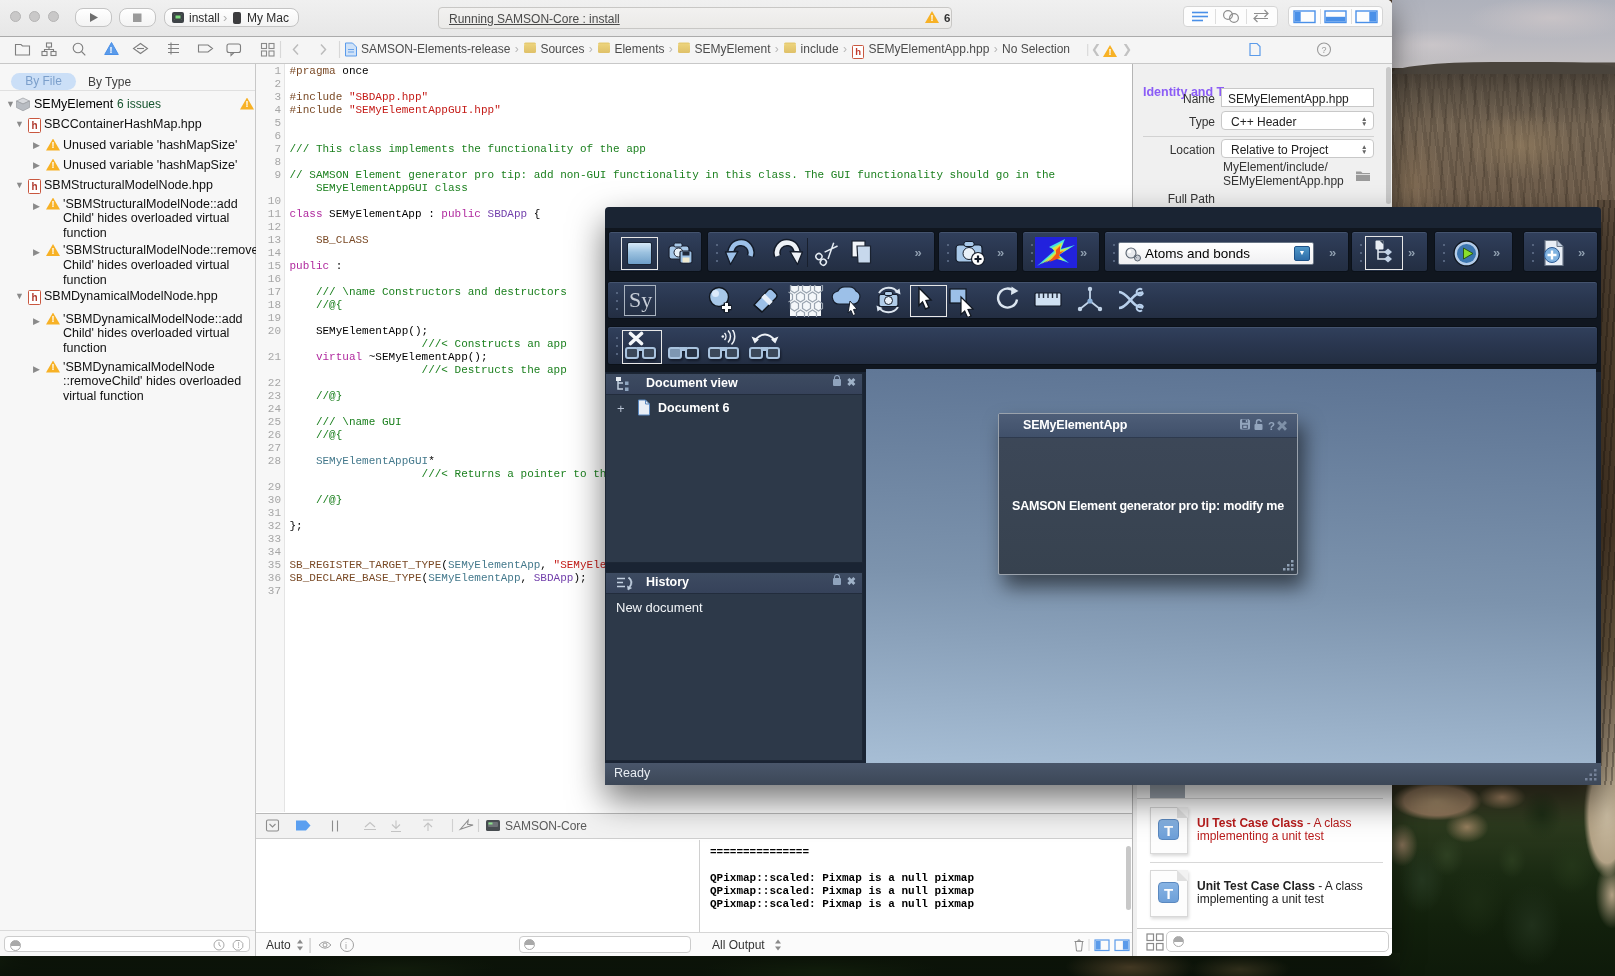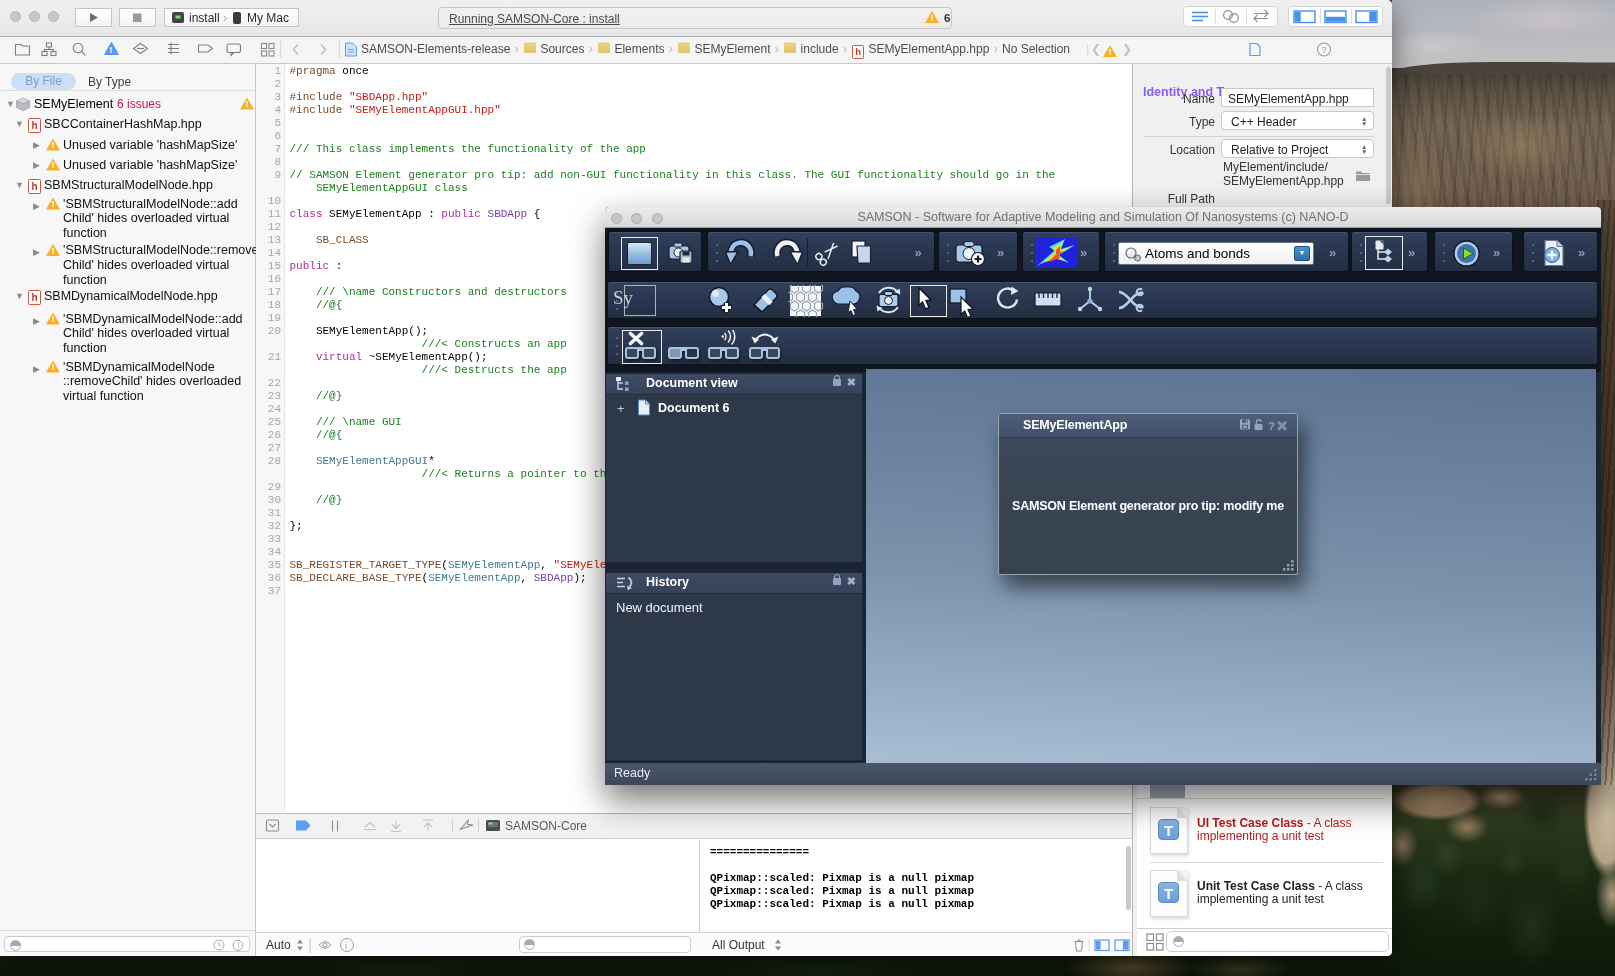--- a/index.html
+++ b/index.html
@@ -43,21 +43,21 @@
 #forestB{position:absolute;left:0;top:953px;width:1400px;height:23px;background:
  radial-gradient(90px 26px at 1130px 14px,#584a2e 0,rgba(0,0,0,0) 72%),
  radial-gradient(70px 20px at 1240px 16px,#3c3a22 0,rgba(0,0,0,0) 72%),
  radial-gradient(150px 22px at 820px 18px,#15240e 0,rgba(0,0,0,0) 80%),
  radial-gradient(120px 20px at 400px 15px,#16230f 0,rgba(0,0,0,0) 80%),
  linear-gradient(180deg,#14200e,#0c150a);}
 
 #xcode{position:absolute;left:0;top:0;width:1392px;height:956px;background:#fff;border-radius:0 5px 5px 0;overflow:hidden;box-shadow:0 10px 30px rgba(0,0,0,.5);}
 #xtoolbar{position:absolute;left:0;top:0;width:1392px;height:36px;background:linear-gradient(180deg,#f0f0f0,#e7e7e7);border-bottom:1px solid #ababab;}
 .tl{position:absolute;top:11px;width:11px;height:11px;border-radius:50%;background:#c9c8c8;border:0.5px solid #b5b4b4;box-sizing:border-box;}
-.tbtn{position:absolute;top:8px;height:19px;background:linear-gradient(#ffffff,#f3f3f3);border:1px solid #c4c4c4;border-radius:0;box-sizing:border-box;}
+.tbtn{position:absolute;top:8px;height:19px;background:linear-gradient(#ffffff,#f3f3f3);border:1px solid #c4c4c4;border-radius:8px;box-sizing:border-box;}
 #xstatus{position:absolute;left:438px;top:7px;width:514px;height:22px;background:linear-gradient(#f2f1f0,#ebeae8);border:1px solid #c8c7c5;border-radius:4px;box-sizing:border-box;font-size:12px;color:#4a4a4a;}
 
 #xrow2{position:absolute;left:0;top:37px;width:1392px;height:26px;background:#f5f5f5;border-bottom:1px solid #c8c8c8;}
 .jsep{color:#b8b8b8;padding:0 1px;}
 .fold{display:inline-block;width:12px;height:9px;background:linear-gradient(#ecd37c,#dfc068);border-radius:1.5px;position:relative;top:0px;box-shadow:0 -1.5px 0 #e6cb72;margin:0 1px;}
 .hicon{display:inline-block;width:10px;height:12px;background:#fff;border:0.8px solid #c9573f;border-radius:1.5px;color:#c0392b;font-weight:bold;font-size:9.5px;text-align:center;line-height:12px;margin:0 1px;vertical-align:-2px;}
 .hicon2{display:inline-block;width:11px;height:13px;background:#fff;border:0.8px solid #c9573f;border-radius:1.5px;color:#b03a2e;font-weight:bold;font-size:10px;text-align:center;line-height:13px;}
 .filtico{display:inline-block;width:11px;height:11px;border-radius:50%;border:1px solid #a9a9a9;box-sizing:border-box;background:linear-gradient(0deg,#fff 48%,#a9a9a9 48%);}
 
 #navig{position:absolute;left:0;top:64px;width:255px;height:892px;background:#f7f7f7;border-right:1px solid #c8c8c8;}
@@ -253,21 +253,21 @@
       <div class="abs" style="left:11px;top:9px;width:65px;height:17px;background:#cbdff7;border-radius:8.5px;color:#7b9fcb;font-size:12px;text-align:center;line-height:17px;">By File</div>
       <div class="abs" style="left:88px;top:11px;font-size:12px;color:#3f3f3f;">By Type</div>
       <div class="abs" style="left:0;top:26px;width:255px;height:1px;background:#e0e0e0;"></div>
       <div class="nvrow" style="top:32.5px;">
         <span style="position:absolute;left:6px;top:2px;color:#8a8a8a;font-size:9px;">▼</span>
         <svg class="abs" style="left:15px;top:0px" width="16" height="15" viewBox="0 0 16 15">
             <path d="M8 1 L14.5 4 L8 7 L1.5 4 Z" fill="#d8dade" stroke="#9a9ca0" stroke-width=".7"></path>
             <path d="M1.5 4 V10.5 L8 13.8 L14.5 10.5 V4 L8 7 Z" fill="#b8bcc2" stroke="#9a9ca0" stroke-width=".7"></path>
           </svg>
         <span style="position:absolute;left:34px;top:0;color:#000;">SEMyElement</span>
-        <span style="position:absolute;left:117px;top:0.5px;color:#be185d;font-size:12px;">6 issues</span>
+        <span style="position:absolute;left:117px;top:0.5px;color:#14532d;font-size:12px;">6 issues</span>
         <span style="position:absolute;left:240px;top:1px;"><span class="wicon"></span></span>
       </div>
       <div class="nvrow" style="top:53px;">
         <span style="position:absolute;left:15px;top:2px;color:#8a8a8a;font-size:9px;">▼</span>
         <span class="hicon2 abs" style="left:28px;top:0.5px;">h</span>
         <span style="position:absolute;left:44px;top:0;">SBCContainerHashMap.hpp</span>
       </div>
       <div class="nvrow" style="top:73.5px;">
         <span style="position:absolute;left:33px;top:2px;color:#8a8a8a;font-size:9px;">▶</span>
         <span style="position:absolute;left:46px;top:1px;"><span class="wicon"></span></span>
@@ -510,26 +510,20 @@
             <rect x="1" y="10.5" width="6.5" height="6.5"></rect>
             <rect x="10.5" y="10.5" width="6.5" height="6.5"></rect>
           </g>
         </svg>
       <div class="abs" style="left:29px;top:191px;width:223px;height:21px;background:#fff;border:1px solid #ccc;border-radius:5px;box-sizing:border-box;">
           <span class="filtico" style="position:absolute;left:6px;top:4px;"></span>
         </div>
     </div>
   </div>
   <div id="samson">
-    <div id="stitle">
-        <div class="t">SAMSON - Software for Adaptive Modeling and Simulation Of Nanosystems (c) NANO-D</div>
-      <div class="stl" style="left:5.5px"></div>
-        <div class="stl" style="left:26px"></div>
-        <div class="stl" style="left:47px"></div>
-    </div>
     <div class="srow" id="srow1" style="top:21px;height:70px;"></div>
     <div class="srow" id="srow2" style="top:91px;height:46px;"></div>
     <div class="srow" id="srow3" style="top:137px;height:28px;"></div>
     <div class="scard" style="left:2.5px;top:24px;width:94.5px;height:41px;">
       <div class="seldiv" style="left:12.5px;top:4.5px;width:37px;height:33px;"></div>
       <div style="position:absolute;left:18.5px;top:9.5px;width:25px;height:23px;background:linear-gradient(#d6e9f8,#9cc2e0 45%,#6f9fc8);border:1.5px solid #1a2535;border-radius:2px;box-sizing:border-box;"></div>
       <svg style="position:absolute;left:59px;top:8px;" width="30" height="26" viewBox="0 0 30 26">
         <rect x="1" y="6" width="20" height="13" rx="2.5" fill="#a8c8e8" stroke="#1a2030" stroke-width="1.2"></rect>
         <rect x="6" y="3" width="8" height="4" rx="1.5" fill="#a8c8e8" stroke="#1a2030"></rect>
         <circle cx="10.5" cy="12.5" r="4.5" fill="#e8f0f8" stroke="#1a2030"></circle>
@@ -634,21 +628,21 @@
         <path d="M6 2.5 h12 l6 6 v19 h-18 z" fill="#e8eef6" stroke="#6a7686" stroke-width="1.2"></path>
         <path d="M18 2.5 v6 h6" fill="#c2d0e2" stroke="#6a7686"></path>
         <circle cx="13" cy="17" r="7.5" fill="#7fb2e0" stroke="#2c5a94" stroke-width="1"></circle>
         <path d="M13 12.5 v9 m-4.5-4.5 h9" stroke="#fff" stroke-width="2.4"></path>
       </svg>
       <div class="chev" style="position:absolute;left:54px;top:13px;">»</div>
     </div>
     <div class="scard" style="left:2px;top:74px;width:991px;height:38px;">
       <div class="gdots" style="left:5px;top:7px;"></div>
       <div class="seldiv" style="left:15.5px;top:3px;width:32px;height:31px;border-color:#aab4c0;border-width:1px;"></div>
-      <div style="position:absolute;left:5px;top:4.5px;font-family:'Liberation Serif',serif;font-size:19px;color:#c8ced8;">Sy</div>
+      <div style="position:absolute;left:21px;top:4.5px;font-family:'Liberation Serif',serif;font-size:22px;color:#c8ced8;">Sy</div>
       <div class="seldiv" style="left:302px;top:3px;width:37px;height:32px;"></div>
       <svg style="position:absolute;left:98px;top:3px;" width="450" height="32" viewBox="0 0 450 32">
         <g id="g-sphereadd">
             <circle cx="13" cy="12" r="9.5" fill="#a8c8e8" stroke="#10161f" stroke-width="1.4"></circle>
             <circle cx="9.5" cy="8.5" r="3.5" fill="#dceafa"></circle>
             <path d="M20.5 17.5 v10 m-5-5 h10" stroke="#10161f" stroke-width="5.6" stroke-linecap="butt"></path>
             <path d="M20.5 18 v9 m-4.5-4.5 h9" stroke="#fff" stroke-width="3"></path>
           </g>
         <g transform="translate(44,0)">
             <path d="M4 20 L18 5 q2-2 4.5 0 l3.5 3.5 q2 2.5 0 4.5 L12 27 Z" fill="#9cc0e8" stroke="#10161f" stroke-width="1.3"></path>

